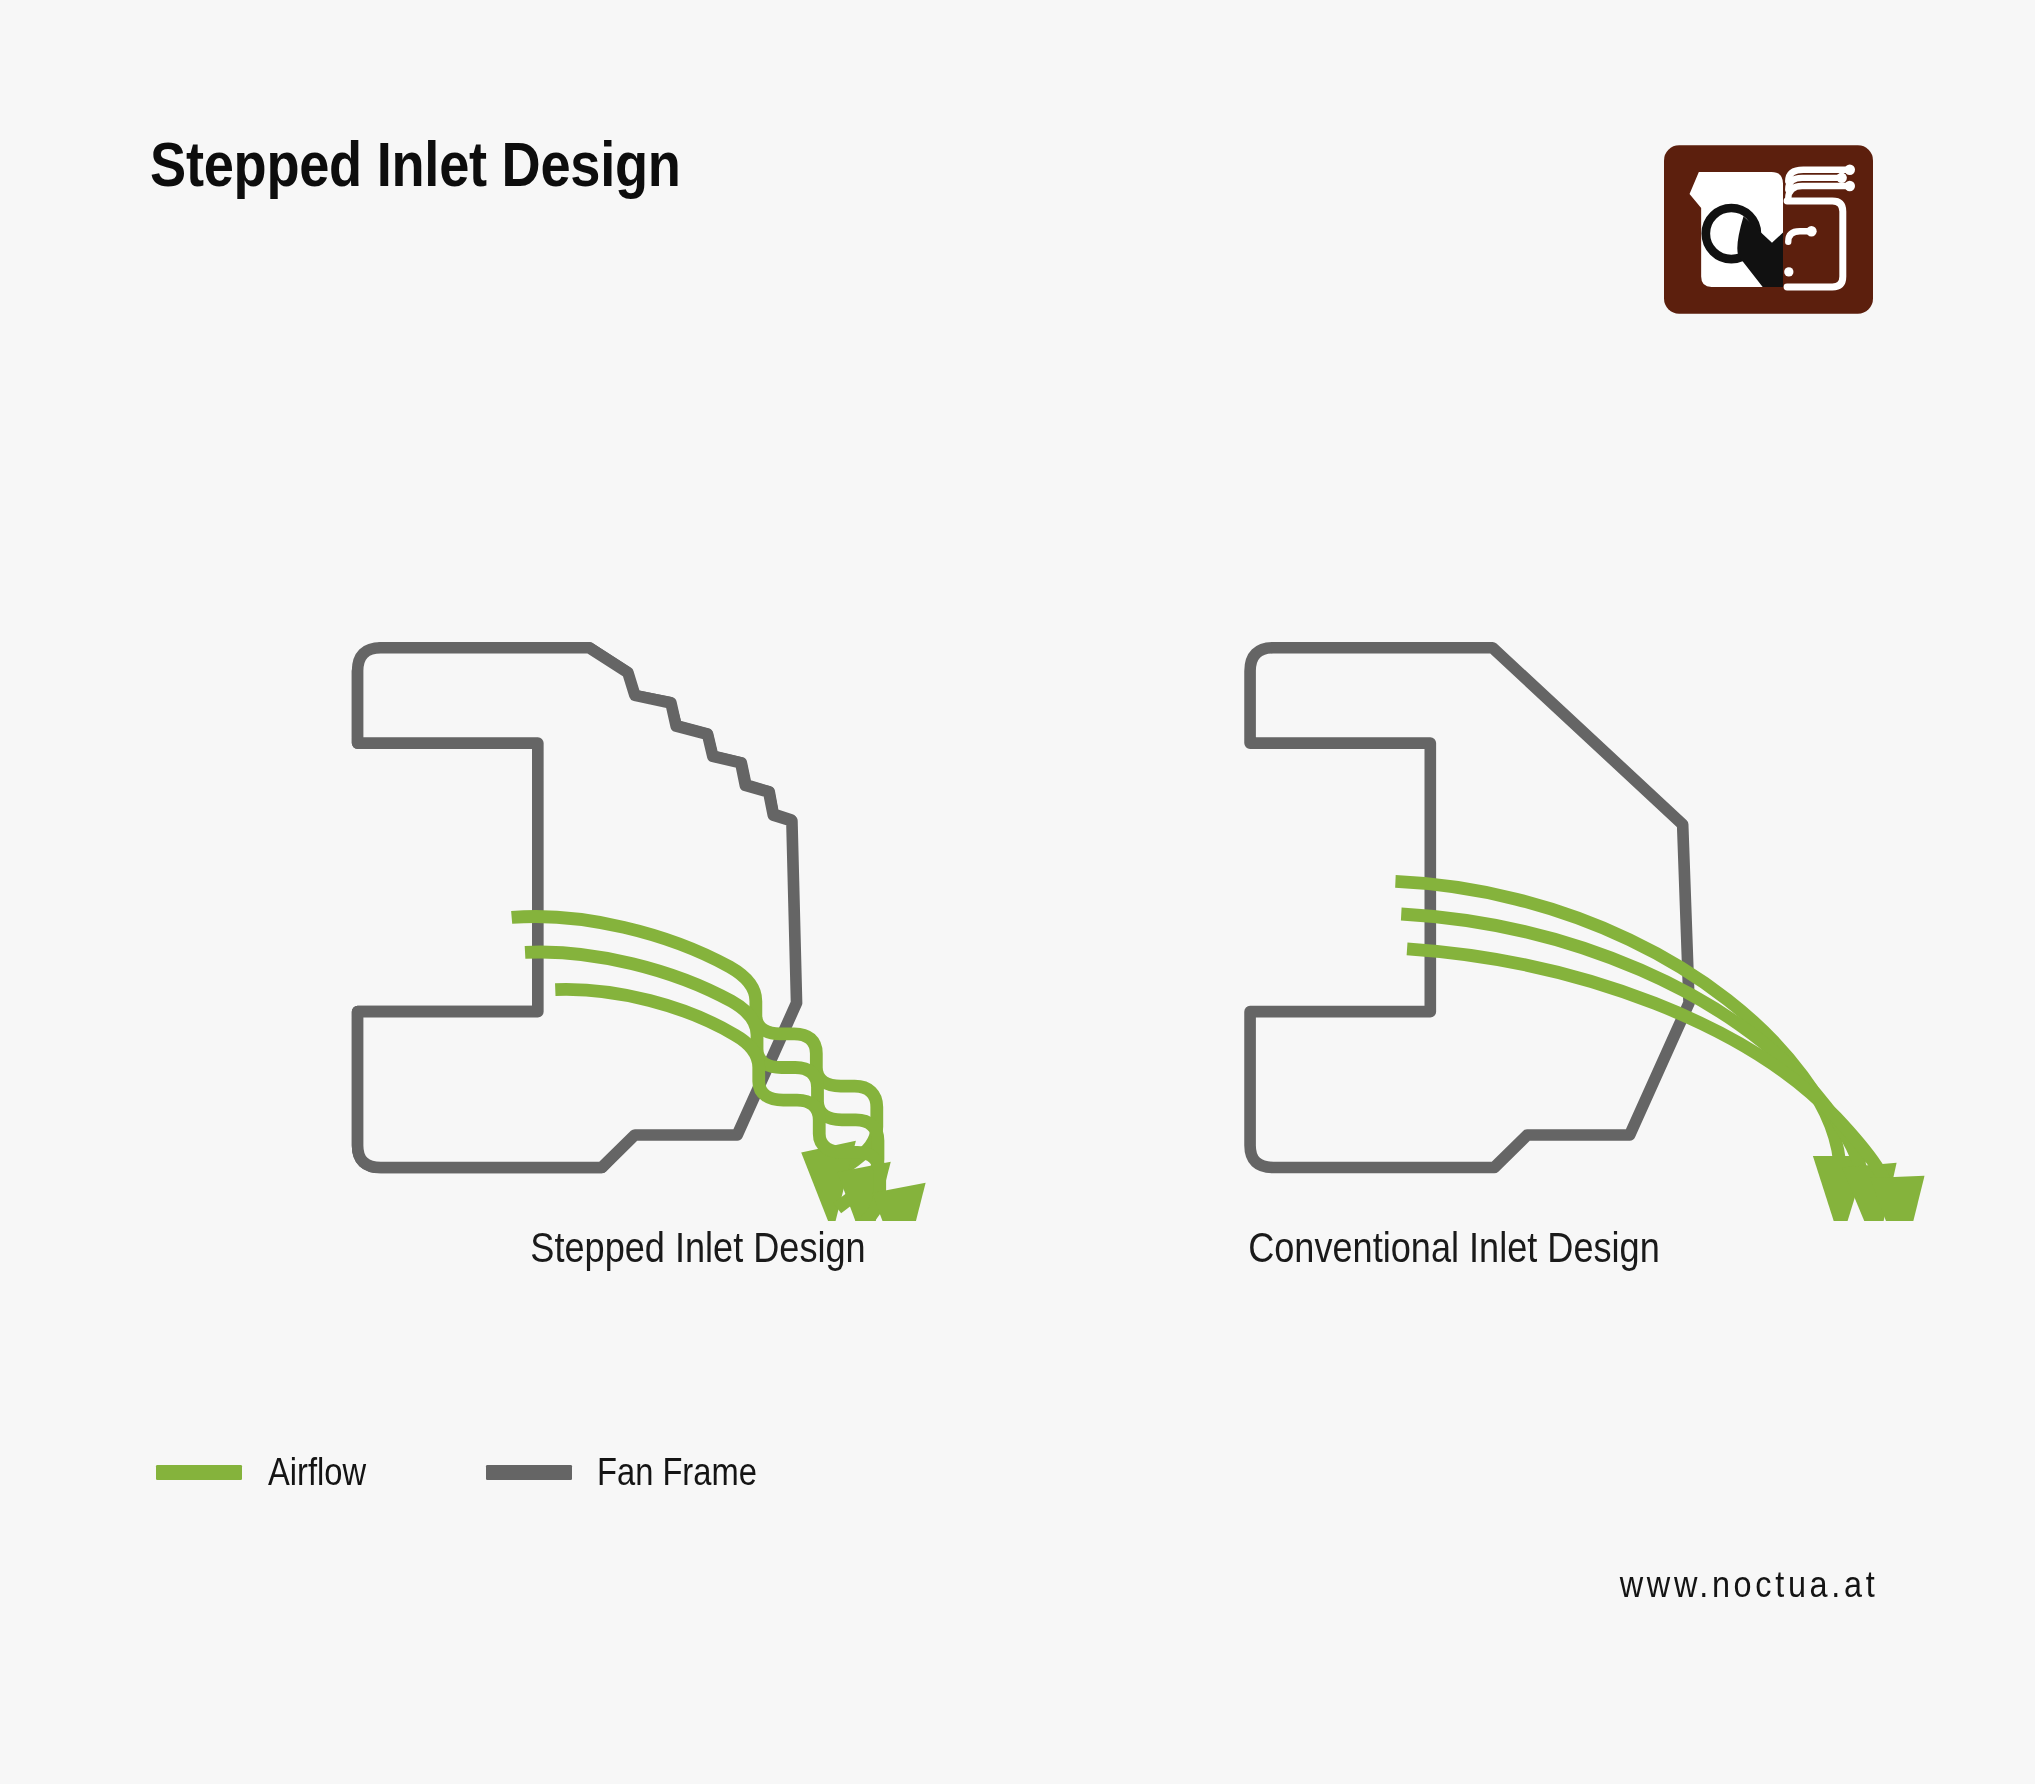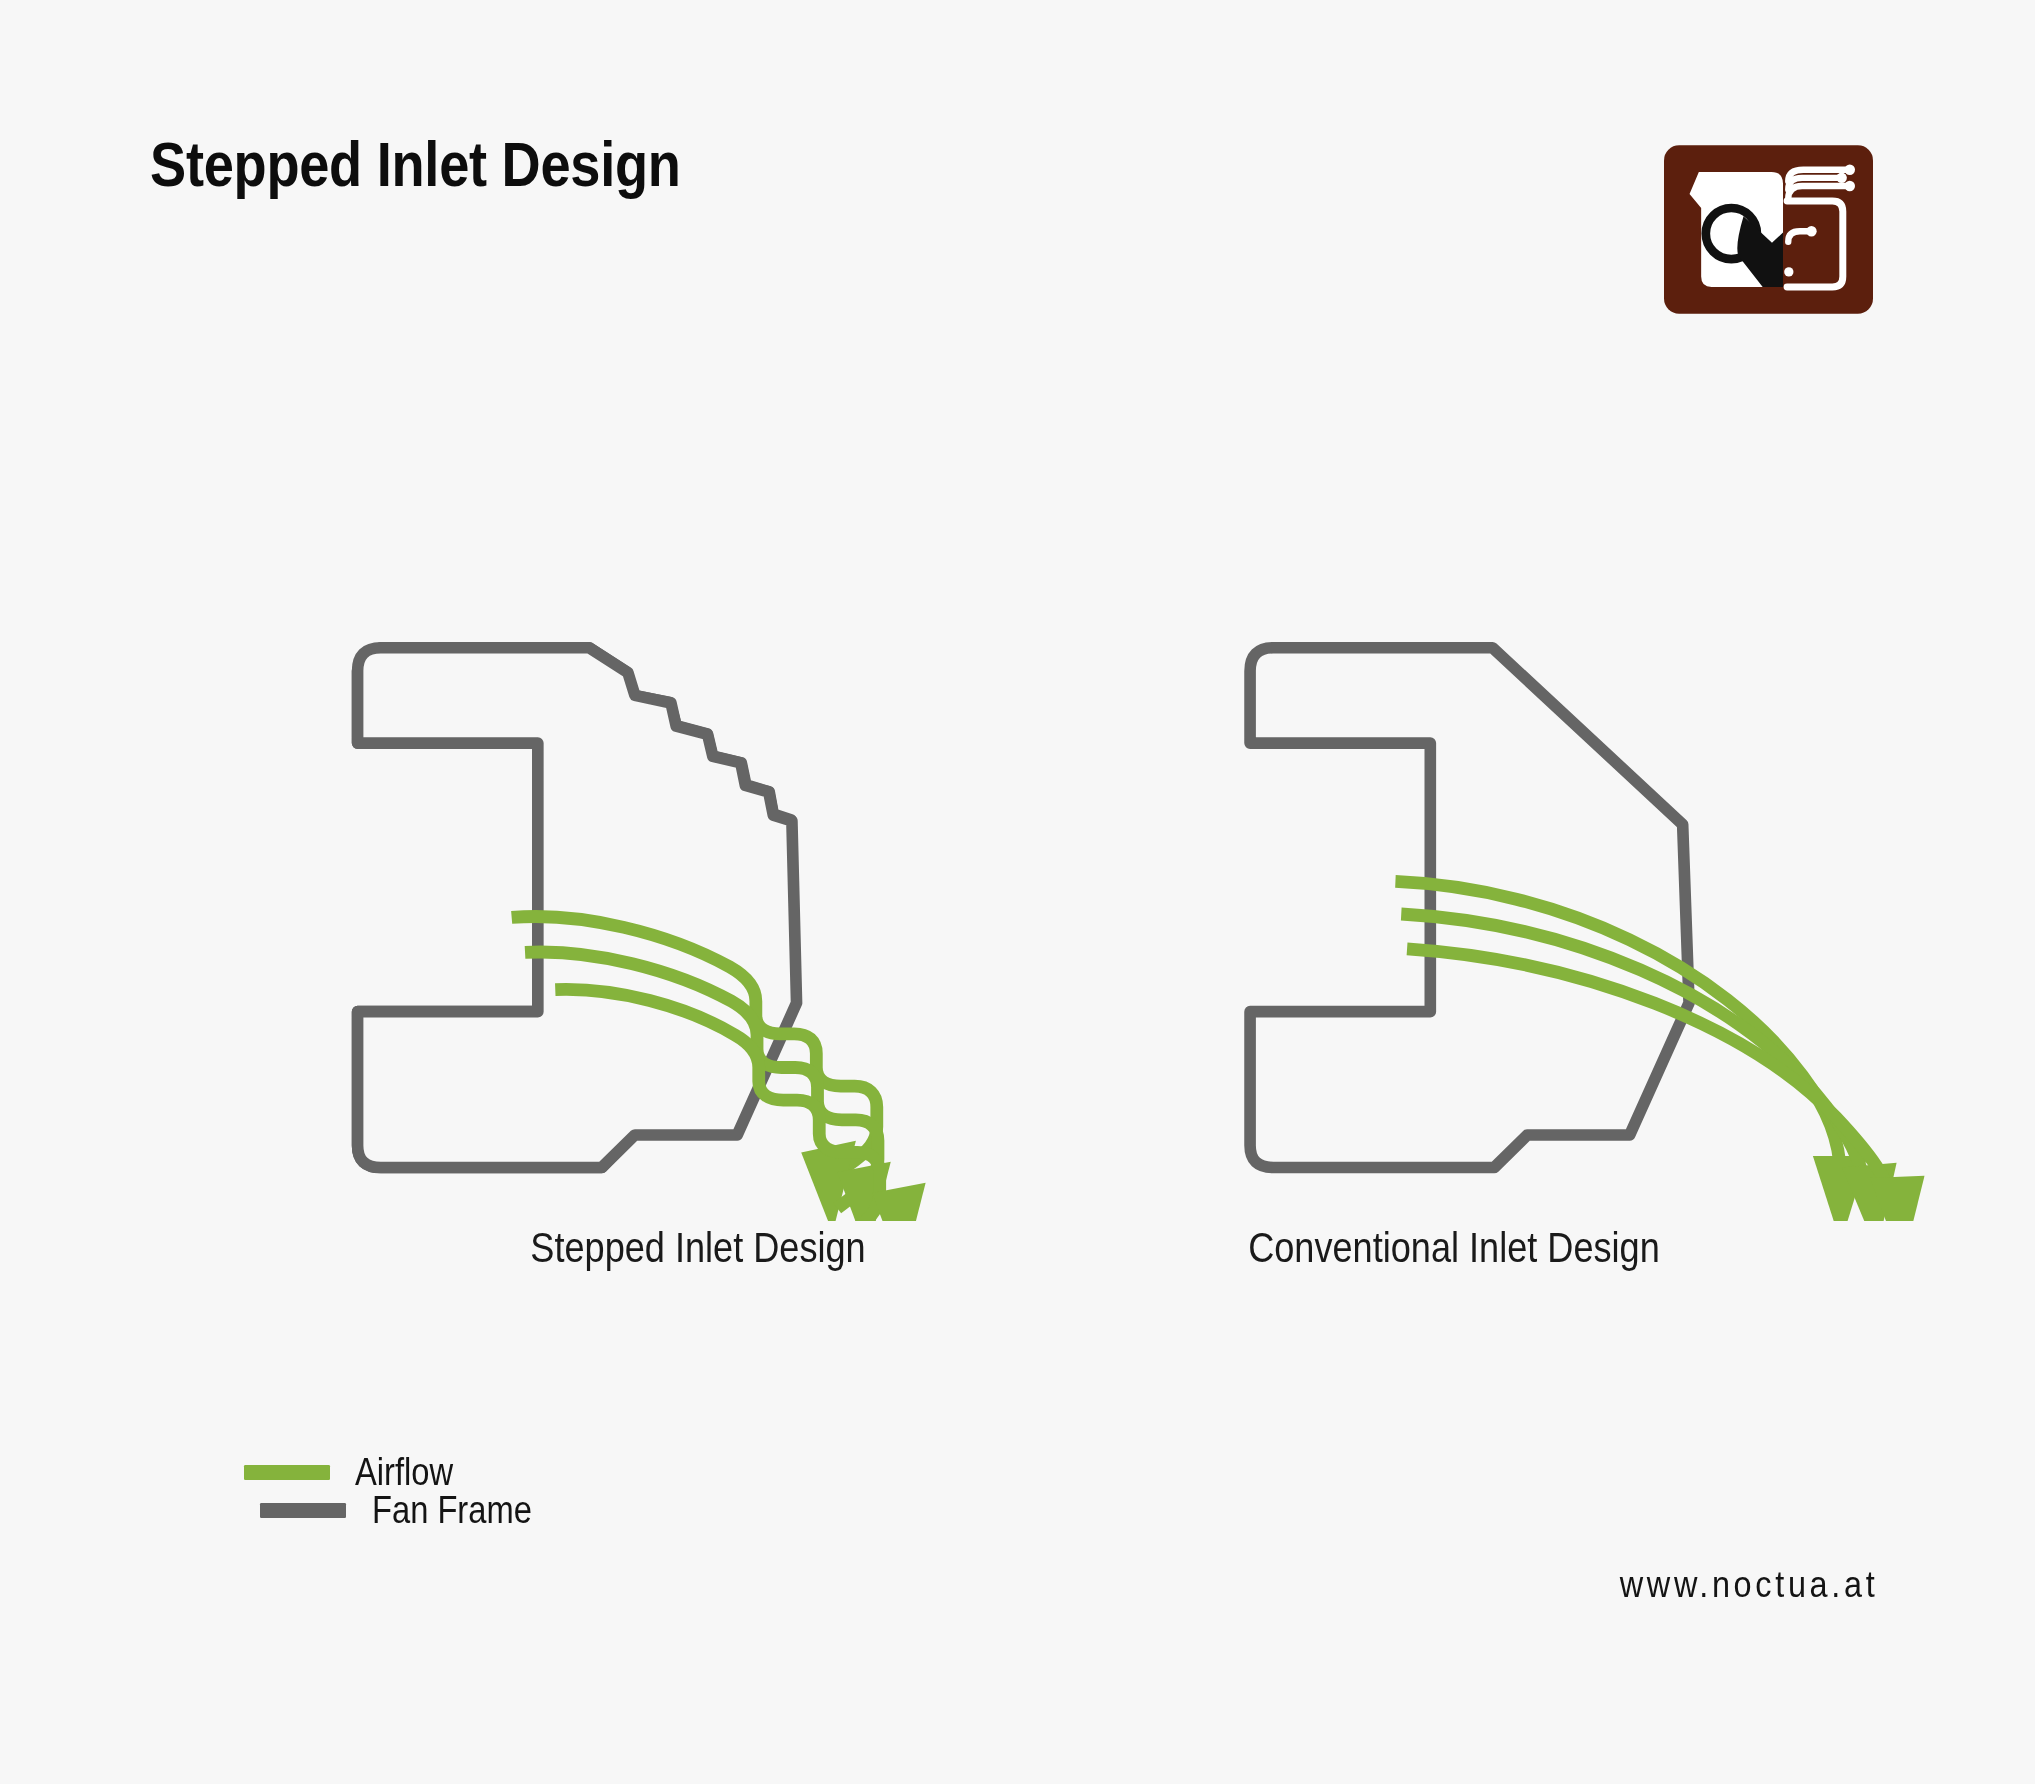--- a/index.html
+++ b/index.html
@@ -71,21 +71,20 @@
   #caption-right { left: 989px; top: 1224px; width: 930px; }
 
   
   #legend {
     position: absolute;
     left: 156px;
     top: 1453px;
     display: flex;
     align-items: center;
     gap: 0px;
-    flex-direction: column;
   }
   .legend-item {
     display: flex;
     align-items: center;
   }
   .legend-swatch {
     width: 86px;
     height: 15px;
     border-radius: 1.2px;
     flex: none;

